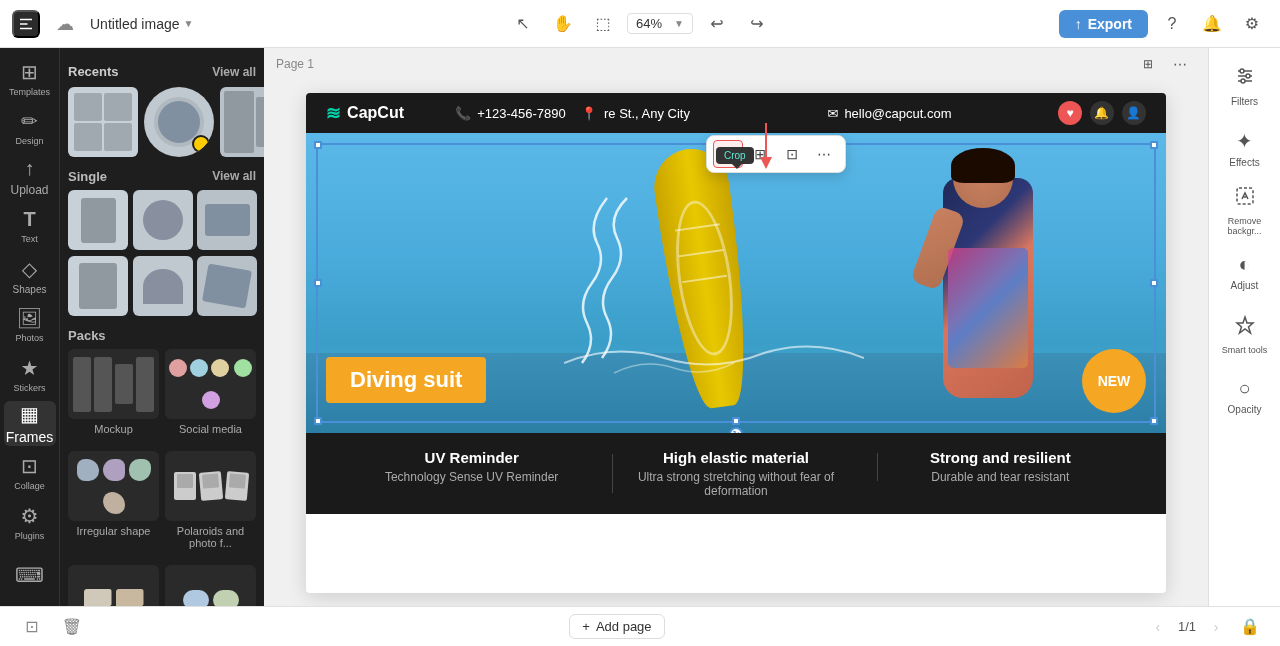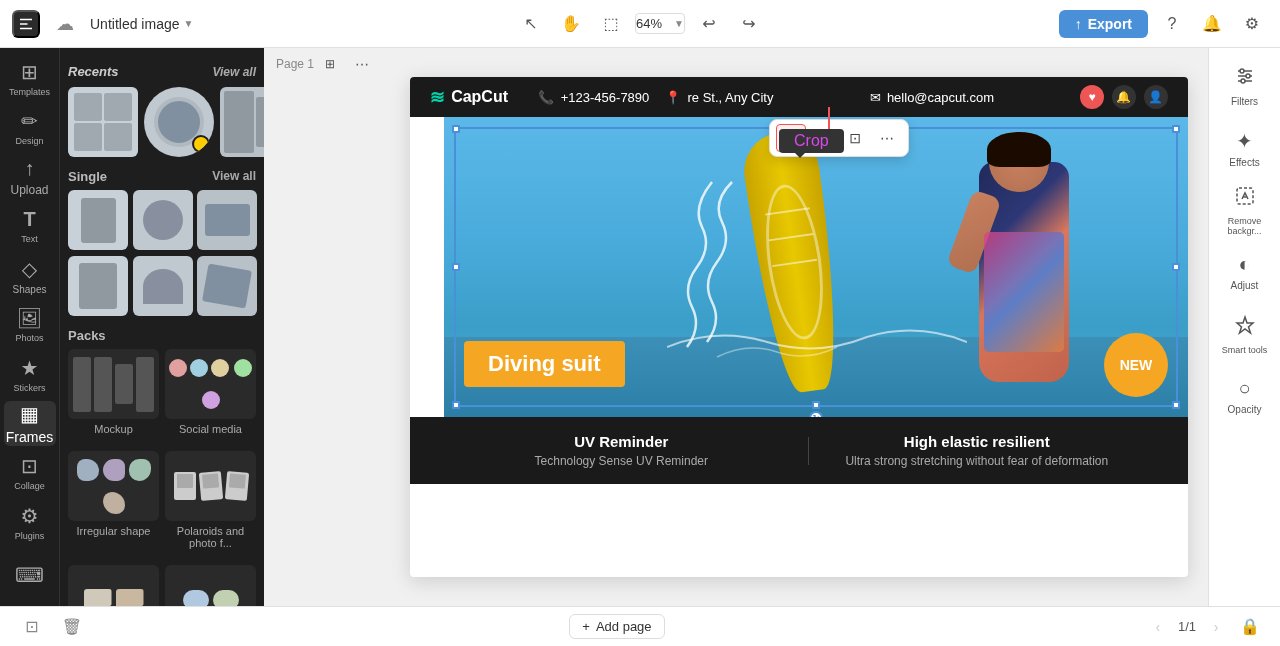--- a/index.html
+++ b/index.html
@@ -40,21 +40,21 @@
       width: 32px; height: 32px;
       border: none; background: transparent;
       border-radius: 4px; cursor: pointer;
       display: flex; align-items: center; justify-content: center;
       color: #555; font-size: 16px;
     }
 
     .zoom-control {
       display: flex; align-items: center; gap: 12px;
       border: 1px solid #ddd; border-radius: 4px;
-      padding: 2px 0; font-size: 13px; color: #333; cursor: pointer;
+      padding: 2px 8px; font-size: 13px; color: #333; cursor: pointer;
     }
 
     .export-btn {
       background: #4a90d9;
       color: #fff;
       border: none;
       border-radius: 6px;
       padding: 6px 16px;
       font-size: 14px;
       font-weight: 600;
@@ -105,21 +105,21 @@
       overflow-y: auto;
       padding: 8px;
     }
     .panel::-webkit-scrollbar { width: 4px; }
     .panel::-webkit-scrollbar-track { background: #1e1e1e; }
     .panel::-webkit-scrollbar-thumb { background: #444; border-radius: 2px; }
 
     .panel-section-title {
       color: #ccc; font-size: 13px; font-weight: 600;
       display: flex; justify-content: space-between; align-items: center;
-      margin-bottom: 8px; margin-top: 8px; font-style: italic;
+      margin-bottom: 8px; margin-top: 8px;
     }
     .view-all { color: #aaa; font-size: 12px; cursor: pointer; }
 
     .recents-grid {
       display: flex; gap: 6px; align-items: center; margin-bottom: 12px;
     }
     .recent-thumb {
       width: 70px; height: 70px; background: #dde3ec; border-radius: 6px;
       position: relative; overflow: hidden; flex-shrink: 0;
       display: flex; align-items: center; justify-content: center;
@@ -140,21 +140,21 @@
       cursor: pointer; position: relative;
     }
 
     .pack-label { color: #aaa; font-size: 11px; margin-top: 4px; text-align: center; display: block; }
 
     
     .canvas-area {
       flex: 1;
       background: #f0f0f0;
       display: flex;
-      flex-direction: row;
+      flex-direction: column;
       overflow: hidden;
       position: relative;
     }
 
     .canvas-toolbar {
       height: 32px;
       background: #f0f0f0;
       display: flex;
       align-items: center;
       padding: 0 12px;
@@ -222,21 +222,20 @@
     .contact-item { display: flex; align-items: center; gap: 6px; }
     .header-icons { display: flex; gap: 8px; align-items: center; }
     .h-icon { width: 24px; height: 24px; border-radius: 50%; background: #333; display: flex; align-items: center; justify-content: center; font-size: 12px; cursor: pointer; }
     .heart-icon { background: #e55; }
 
     .design-image-section {
       position: relative;
       background: #87ceeb;
       height: 300px;
       overflow: hidden;
-      margin-left: 34px;
     }
 
     .design-footer {
       background: #1a1a1a;
       color: #fff;
       padding: 16px 42px;
       display: flex;
       align-items: flex-start;
       gap: 17px;
     }
@@ -547,21 +546,21 @@
       <div style="flex:1"></div>
       <button class="icon-btn" style="font-size:12px">⊞</button>
       <button class="icon-btn" style="font-size:14px">⋯</button>
     </div>
 
     <div class="canvas-scroll">
       <div class="canvas-page">
 
         <div style="position:absolute;top:0;left:0;right:0;z-index:200;pointer-events:none">
           <div style="position:absolute;top:52px;left:50%;transform:translateX(-20px);z-index:201">
-            <div style="background:#333;color:#d946ef;font-size:16px;padding:3px 15px;border-radius:4px;white-space:nowrap;display:inline-block">Crop</div>
+            <div style="background:#333;color:#5eead4;font-size:10px;padding:3px 8px;border-radius:4px;white-space:nowrap;display:inline-block">Crop</div>
             <div style="width:0;height:0;border-left:5px solid transparent;border-right:5px solid transparent;border-top:5px solid #333;margin-left:16px"></div>
           </div>
 
           <svg style="position:absolute;top:30px;left:50%;transform:translateX(10px)" width="40" height="50">
             <defs>
               <marker id="arrowhead" markerWidth="6" markerHeight="6" refX="3" refY="3" orient="auto">
                 <polygon points="0 0, 6 3, 0 6" fill="#e55"></polygon>
               </marker>
             </defs>
             <line x1="20" y1="0" x2="20" y2="40" stroke="#e55" stroke-width="2" marker-end="url(#arrowhead)"></line>
@@ -662,22 +661,26 @@
 
           <div style="position:absolute;bottom:20px;right:20px;width:64px;height:64px;background:#f5a623;border-radius:50%;display:flex;align-items:center;justify-content:center;color:#fff;font-weight:800;font-size:14px;z-index:5">NEW</div>
         </div>
 
         <div class="design-footer">
           <div class="footer-item">
             <div class="footer-title">UV Reminder</div>
             <div class="footer-subtitle">Technology Sense UV Reminder</div>
           </div>
           <div class="footer-item">
-            <div class="footer-title">High elastic resilient</div>
+            <div class="footer-title">High elastic material</div>
             <div class="footer-subtitle">Ultra strong stretching without fear of deformation</div>
+          </div>
+          <div class="footer-item">
+            <div class="footer-title">Strong and resilient</div>
+            <div class="footer-subtitle">Durable and tear resistant</div>
           </div>
         </div>
 
       </div>
     </div>
   </div>
 
   <div class="right-sidebar">
     <div class="right-item">
       <span class="right-icon">

